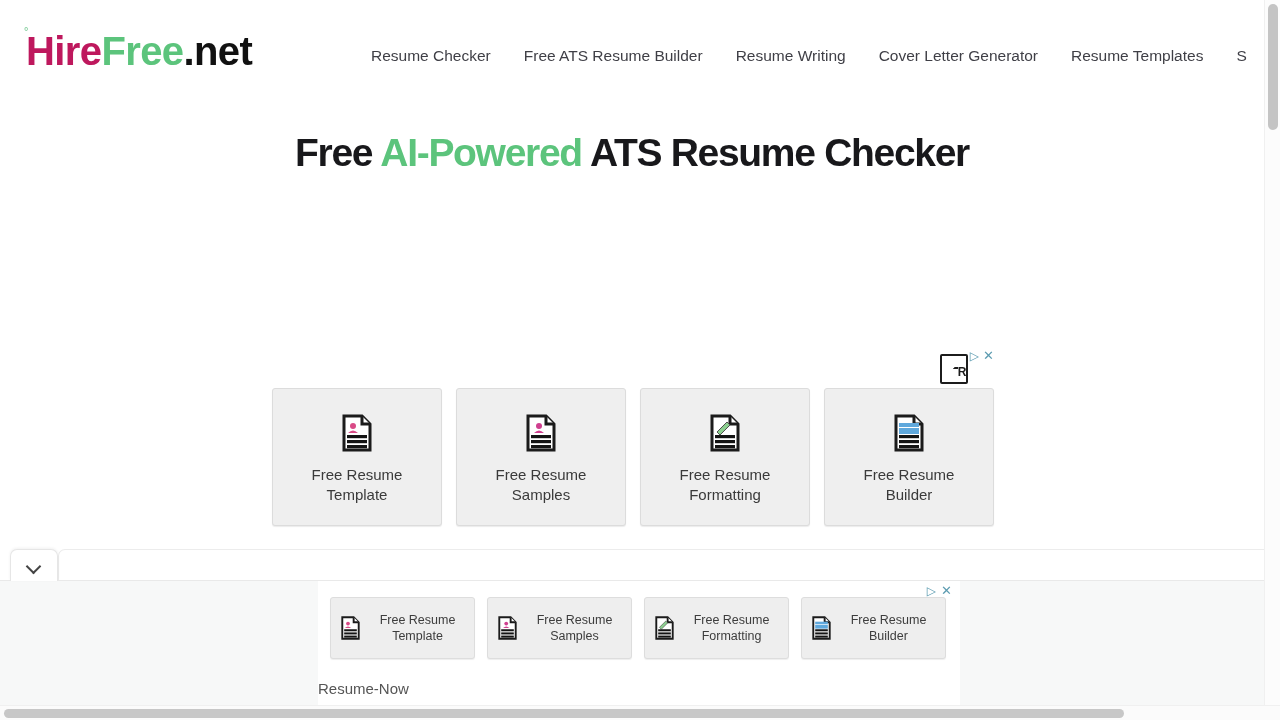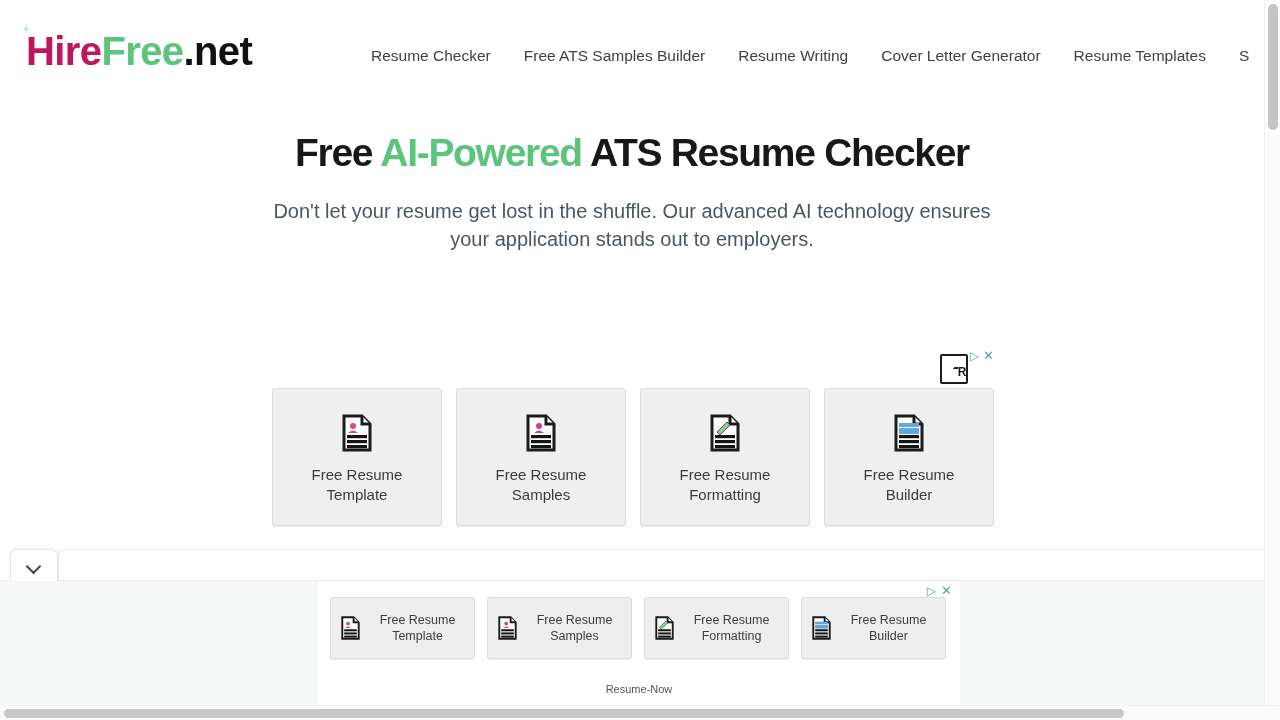--- a/index.html
+++ b/index.html
@@ -341,22 +341,22 @@
     line-height: 16px;
     color: #3d3d3d;
     text-align: center;
     flex: 1 1 auto;
   }
   .ad-advertiser {
     position: absolute;
     left: 0;
     right: 0;
     top: 100px;
-    text-align: center;
-    font-size: 11px;
+    text-align: left;
+    font-size: 15px;
     line-height: 16px;
     color: #555555;
   }
 
   
   .vscroll {
     position: absolute;
     right: 0;
     top: 0;
     width: 16px;
@@ -403,32 +403,31 @@
   <div class="page">
 
     <header class="site-header">
 
       <div class="brand">
         <span class="b-dot-mark">°</span><span class="b-hire">Hire</span><span class="b-flow">Free</span><span class="b-net">.net</span>
       </div>
 
       <nav class="main-nav">
         <a class="nav-link">Resume Checker</a>
-        <a class="nav-link">Free ATS Samples Builder</a>
+        <a class="nav-link">Free ATS Resume Builder</a>
         <a class="nav-link">Resume Writing</a>
         <a class="nav-link">Cover Letter Generator</a>
         <a class="nav-link">Resume Templates</a>
         <a class="nav-link">S</a>
       </nav>
     </header>
 
     <section class="hero">
       <h1 class="hero-title"><span>Free </span><span class="accent">AI-Powered</span><span> ATS Resume Checker</span></h1>
 
-      <p class="hero-sub">Don't let your resume get lost in the shuffle. Our advanced AI technology ensures your application stands out to employers.</p>
     </section>
 
     <section class="ad-upper">
 
       <div class="ad-choices">
         <span class="adc-glyph">▷</span>
         <span class="adc-close">✕</span>
       </div>
 
       <div class="rn-badge">

